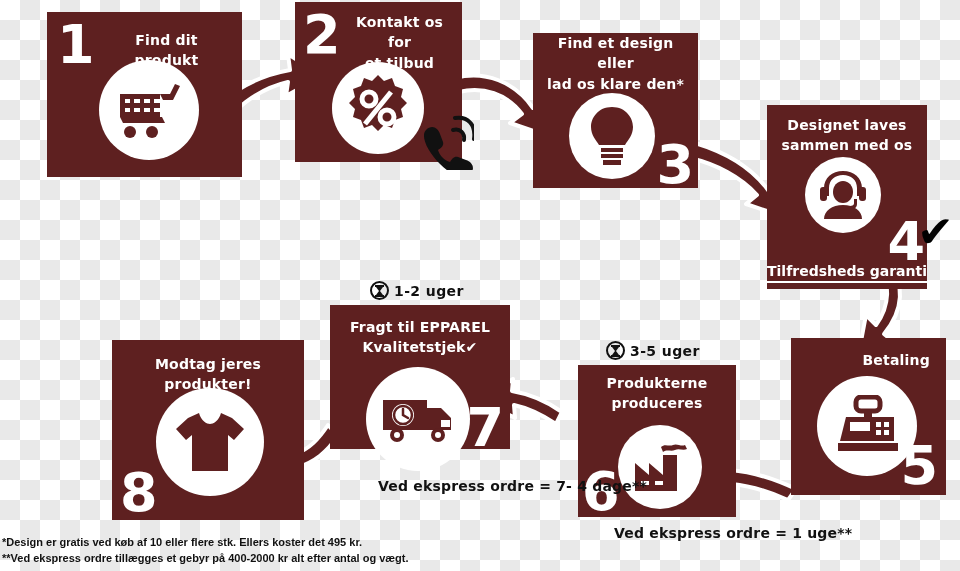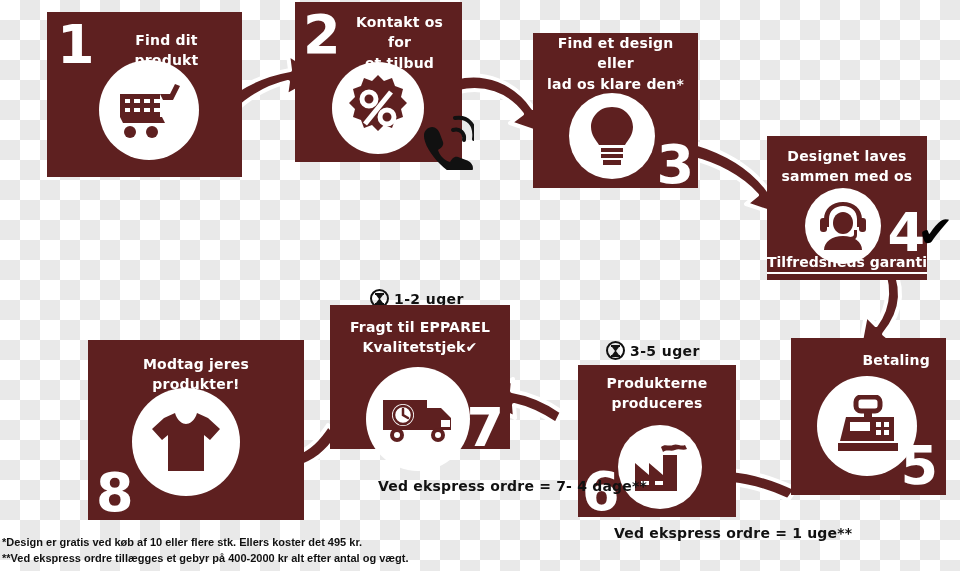--- a/index.html
+++ b/index.html
@@ -51,40 +51,40 @@
 
   
   .num-tl{left:10px;top:6px;}
   .num-br{right:8px;bottom:4px;}
   .num-bl{left:10px;bottom:2px;}
 
   
   #card1{left:47px;top:12px;width:195px;height:165px;}
   #card2{left:295px;top:2px;width:167px;height:160px;}
   #card3{left:533px;top:33px;width:165px;height:155px;}
-  #card4{left:767px;top:105px;width:160px;height:144px;margin-top:31px;}
+  #card4{left:767px;top:105px;width:160px;height:184px;}
   #card5{left:791px;top:338px;width:155px;height:157px;padding-left:12px;}
   #card6{left:568px;top:365px;width:158px;height:152px;margin-left:10px;}
   #card7{left:330px;top:305px;width:180px;height:144px;}
-  #card8{left:88px;top:340px;width:216px;height:180px;}
+  #card8{left:112px;top:340px;width:192px;height:180px;}
 
   
   .badge{
     position:absolute;
     display:flex;align-items:center;gap:5px;
     color:#111111;
     font-size:14px;font-weight:700;
     letter-spacing:.4px;
   }
   .badge .glyph{
     width:19px;height:19px;border:2px solid #111;border-radius:50%;
     display:flex;align-items:center;justify-content:center;
     box-sizing:border-box;
   }
-  #badge7{left:370px;top:281px;margin-top:8px;}
+  #badge7{left:370px;top:281px;}
   #badge6{left:606px;top:341px;}
 
   
   .subnote{
     position:absolute;
     color:#111111;
     font-size:14px;font-weight:700;
     letter-spacing:.2px;white-space:nowrap;margin-left:41px;
   }
   #note7{left:337px;top:478px;}

